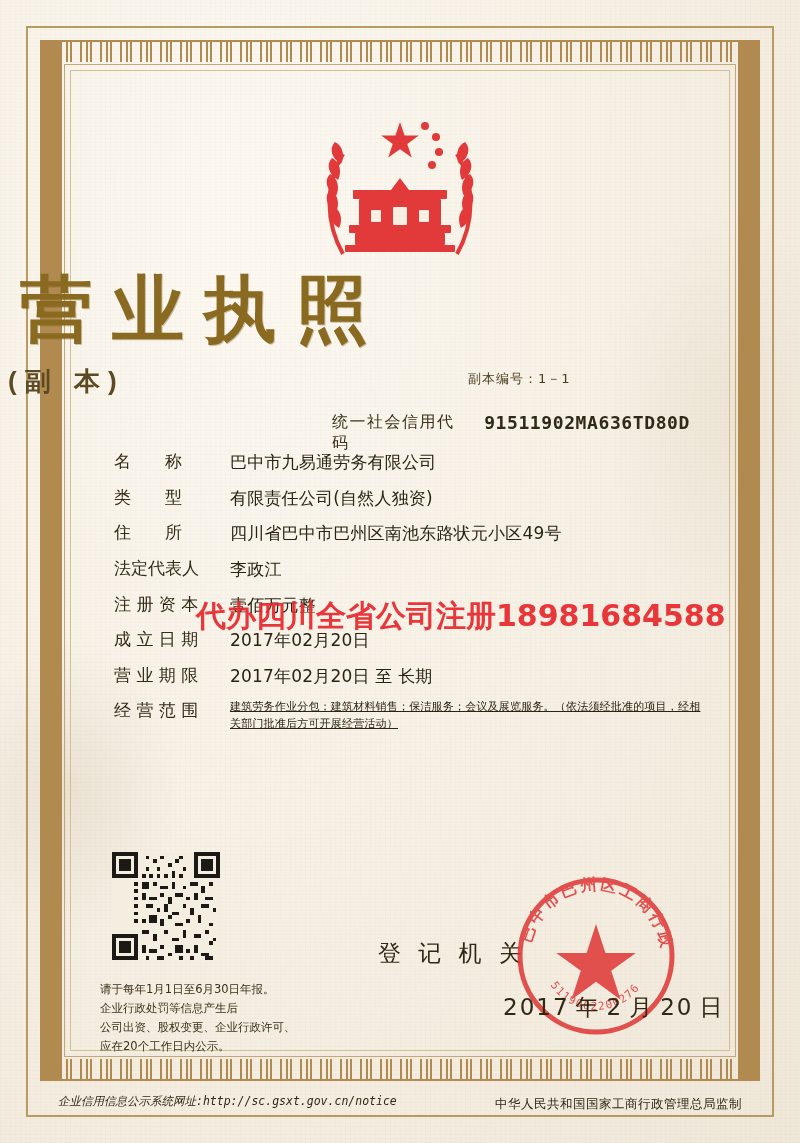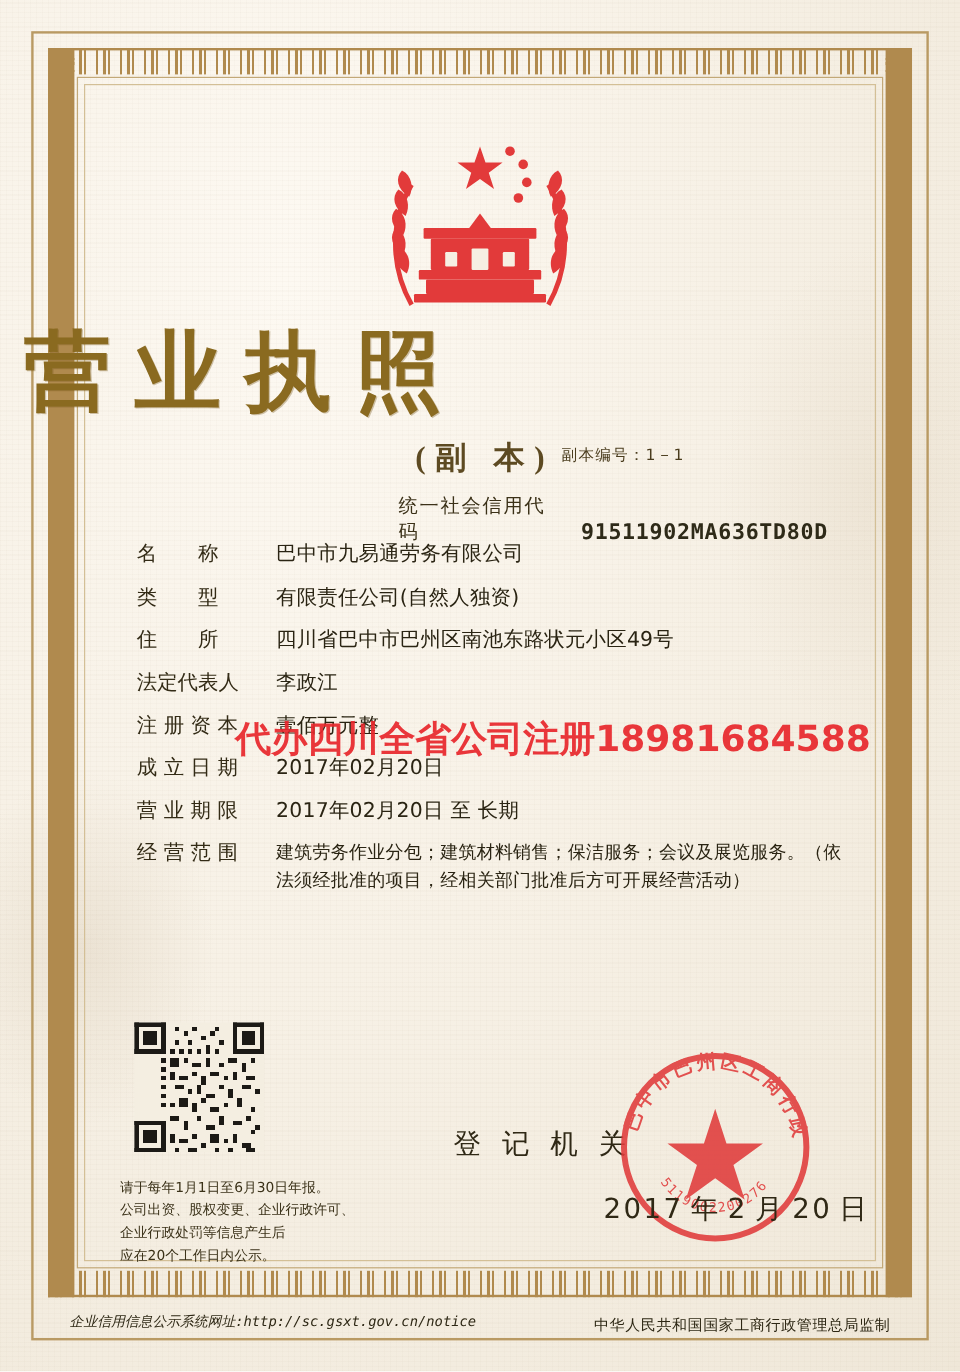--- a/index.html
+++ b/index.html
@@ -121,22 +121,22 @@
     font-weight: bold;
     letter-spacing: 20px;
     color: #8a6a20;
     text-shadow: 1px 1px 0 rgba(120,90,30,0.35);
     text-indent: 20px;
   }
   .subtitle {
     position: absolute;
     top: 364px;
     left: 0; right: 0;
-    text-align: center;
-    font-family: Liberation Serif, serif;
+    text-align: left;
+    font-family: Liberation Sans, sans-serif;
     font-size: 26px;
     font-weight: bold;
     letter-spacing: 8px;
     color: #5d4a22;
     text-indent: 8px;
   }
   .copy-no {
     position: absolute;
     top: 370px;
     left: 468px;
@@ -146,21 +146,21 @@
     letter-spacing: 1px;
   }
 
   
   .credit-row {
     position: absolute;
     top: 412px;
     left: 120px;
     right: 110px;
     display: flex;
-    align-items: flex-end;
+    align-items: flex-start;
   }
   .credit-label {
     font-family: "DejaVu Sans", "Liberation Sans", sans-serif;
     font-size: 16px;
     color: #3b3118;
     letter-spacing: 1.5px;
     margin-left: 212px;
   }
   .credit-value {
     font-family: "DejaVu Sans Mono", "Liberation Mono", monospace;
@@ -194,22 +194,23 @@
   }
   .field-value {
     flex: 1;
     font-family: "DejaVu Sans", "Liberation Sans", sans-serif;
     font-size: 17px;
     color: #2a2413;
     line-height: 1.45;
     letter-spacing: 0.2px;
   }
   .field-value.small {
-    font-size: 15px;
+    font-size: 11px;
     line-height: 1.5;
+    text-decoration: underline;
   }
 
   
   .red-overlay {
     position: absolute;
     top: 596px;
     left: 196px;
     font-family: "DejaVu Sans", "Liberation Sans", sans-serif;
     font-size: 30px;
     font-weight: bold;
@@ -499,22 +500,22 @@
         <rect x="12" y="28" width="2" height="1"></rect>
           <rect x="18" y="28" width="1" height="1"></rect>
         <rect x="21" y="28" width="1" height="1"></rect>
           <rect x="25" y="28" width="2" height="1"></rect>
       </g>
     </svg>
   </div>
 
   <div class="notice">
     <div>请于每年1月1日至6月30日年报。</div>
+    <div>企业行政处罚等信息产生后</div>
     <div>公司出资、股权变更、企业行政许可、</div>
-    <div>企业行政处罚等信息产生后</div>
     <div>应在20个工作日内公示。</div>
   </div>
 
   <div class="reg-authority">登 记 机 关</div>
 
   <div class="seal">
     <svg viewBox="0 0 168 168" width="168" height="168">
       <defs>
         <path id="sealArcTop" d="M 18,84 A 66,66 0 0 1 150,84"></path>
         <path id="sealArcBottom" d="M 30,84 A 54,54 0 0 0 138,84"></path>

